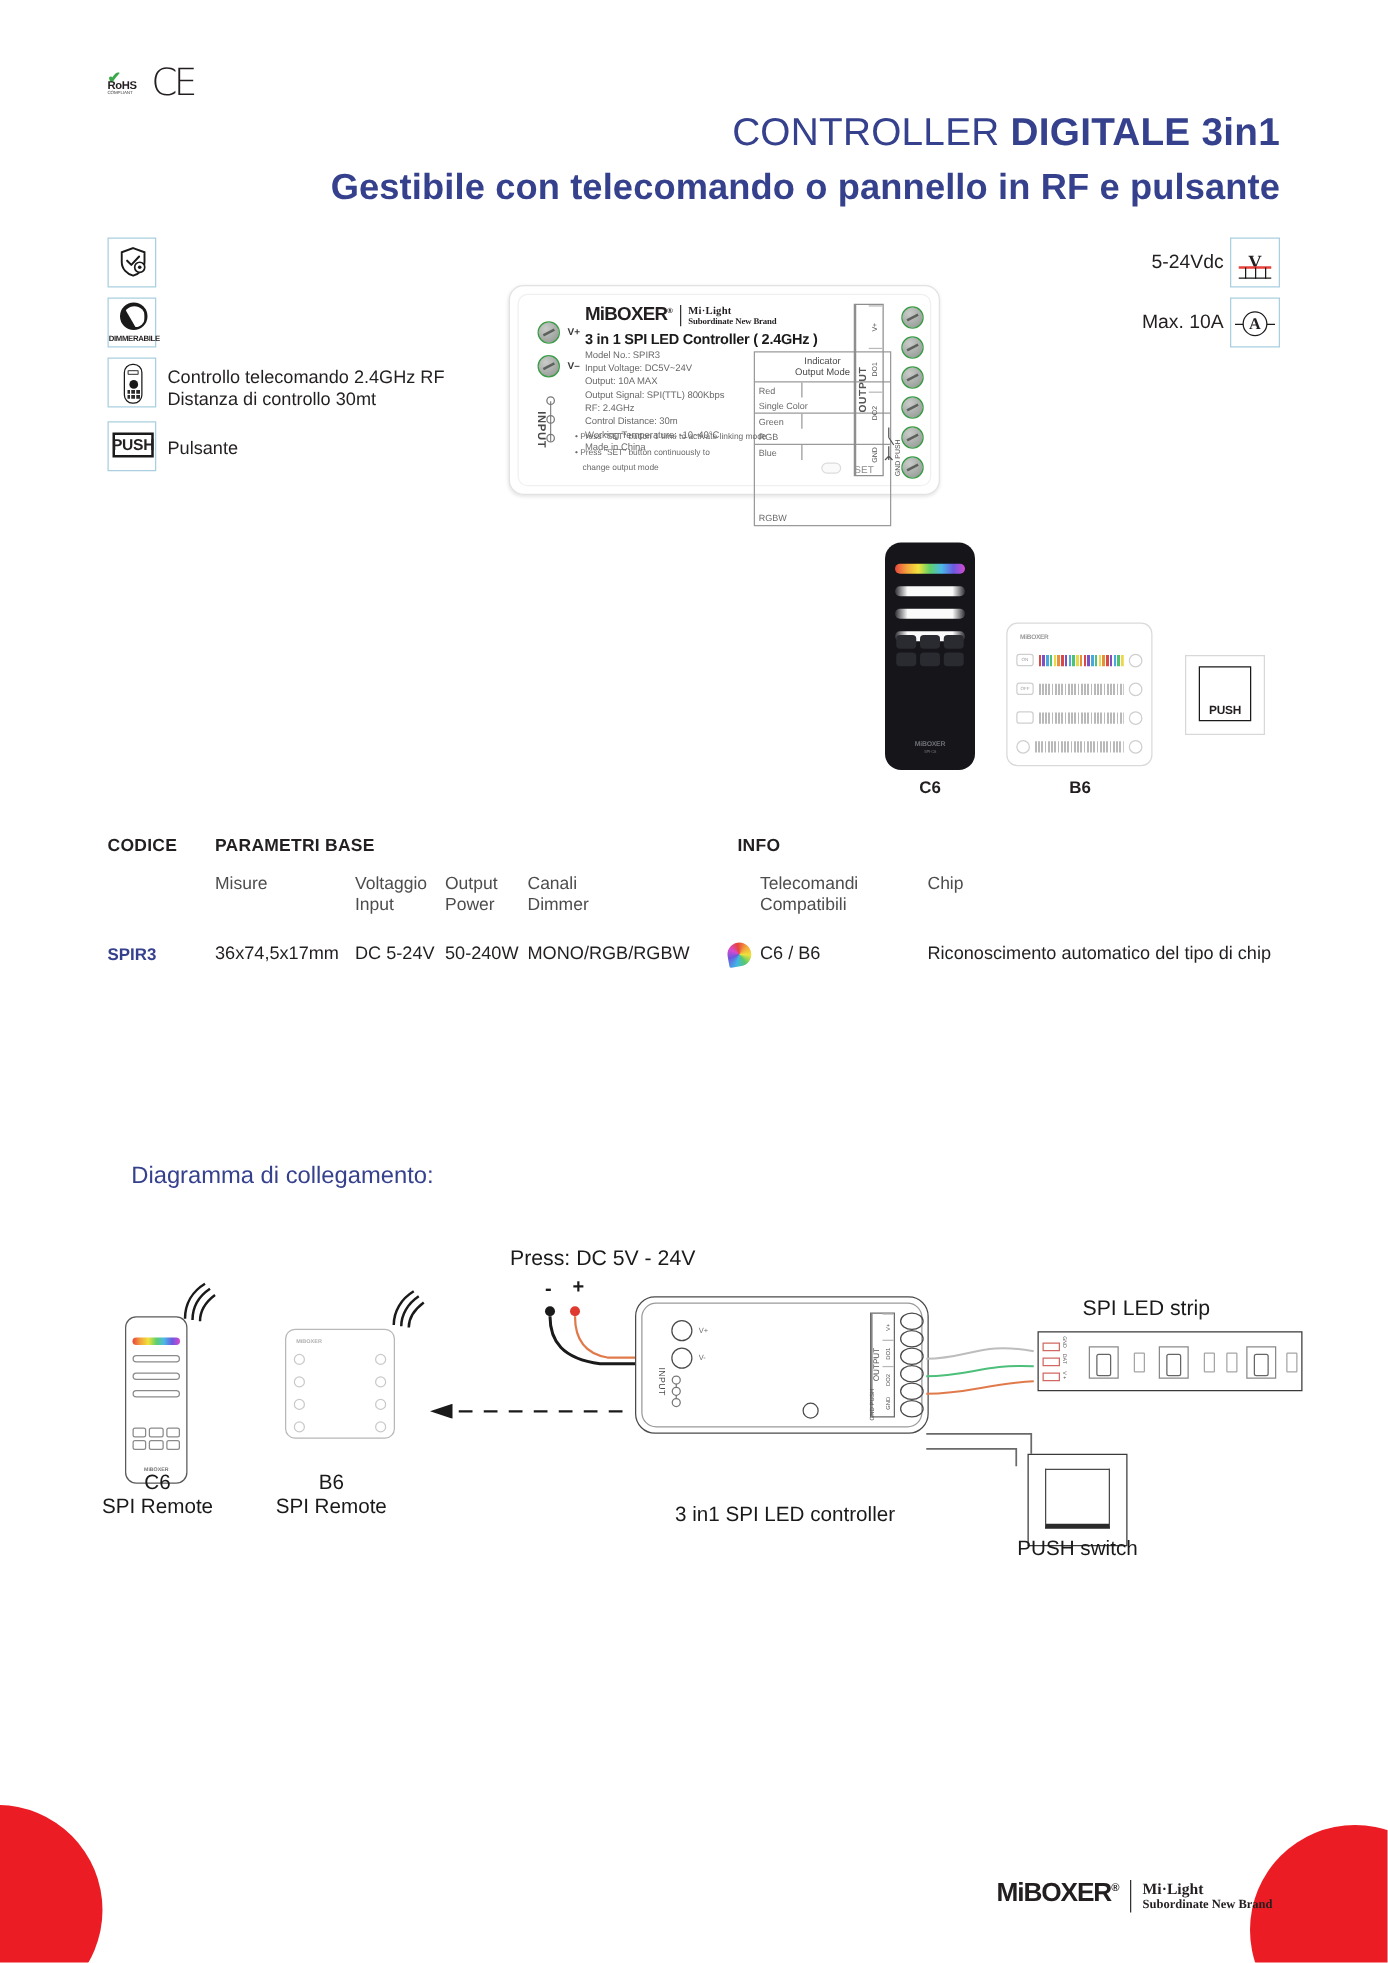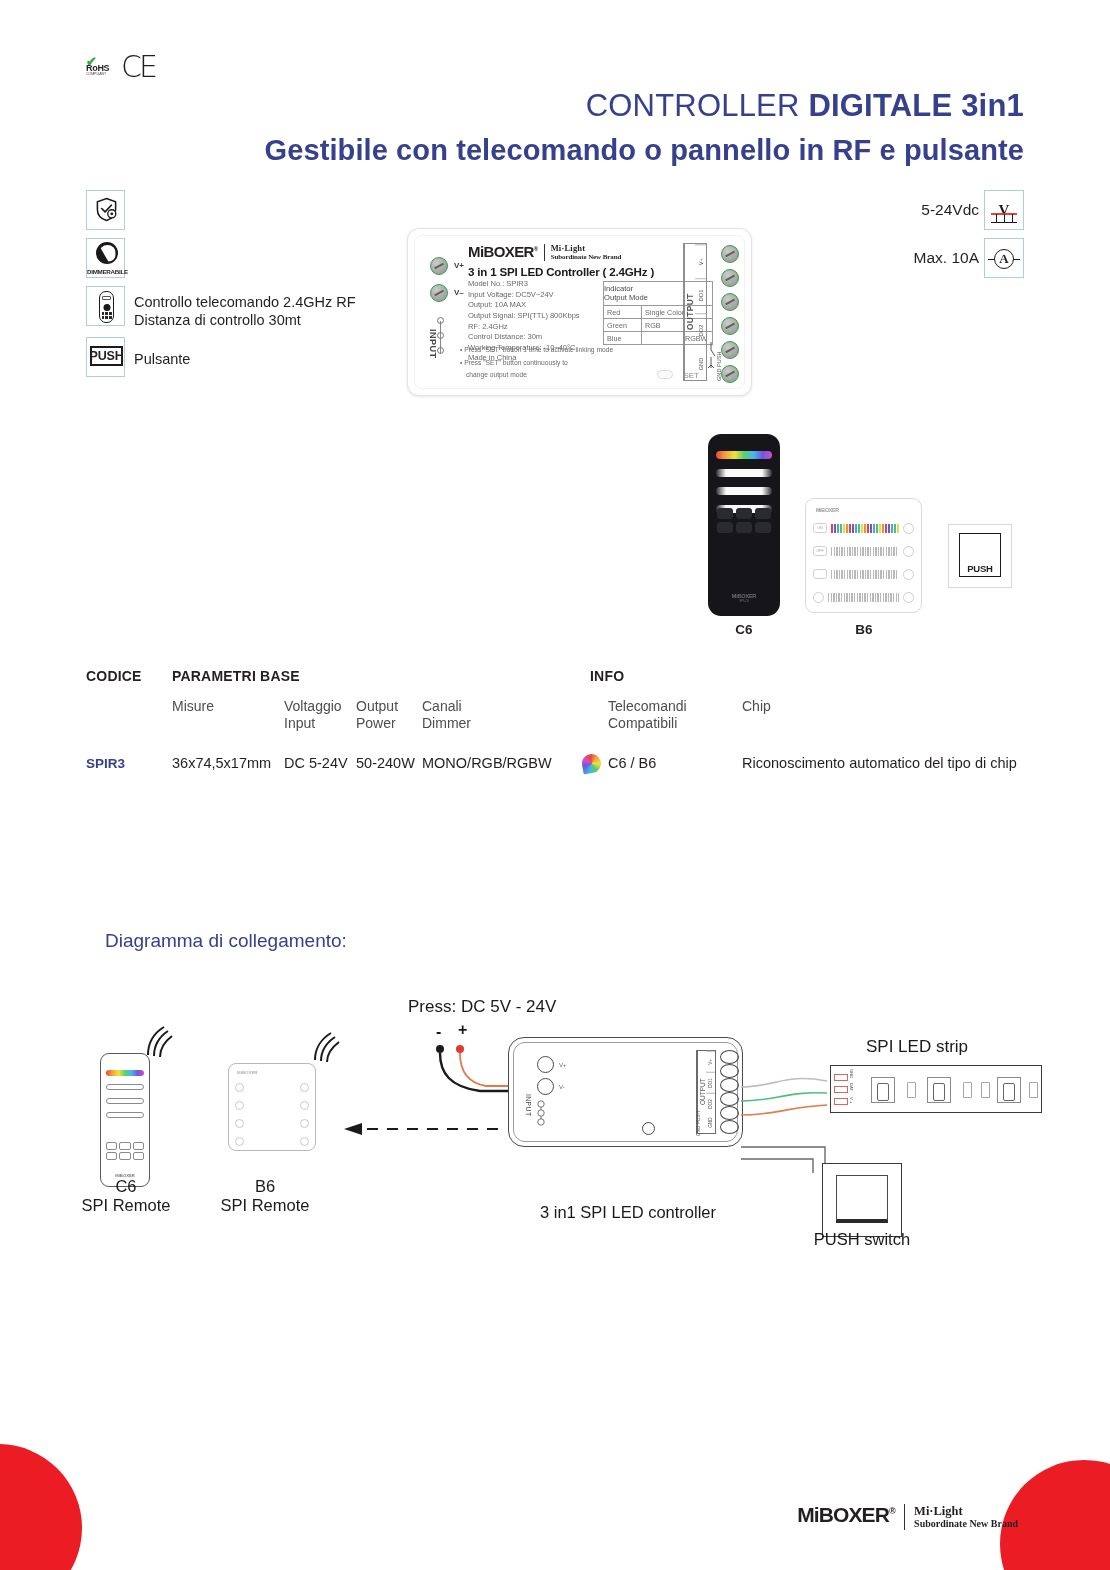--- a/index.html
+++ b/index.html
@@ -103,23 +103,23 @@
             letter-spacing:-.2px; color:#1a1a1a; }
   .cspecs { position:absolute; left:60px; top:50px; font-size:7.6px; line-height:1.40;
             color:#6a6a6a; letter-spacing:-.05px; }
   .cnotes { position:absolute; left:52px; top:116px; font-size:6.7px; line-height:1.45; color:#6a6a6a; }
   .cnotes div { margin-bottom:3px; }
   .set-btn { position:absolute; right:78px; bottom:16px; width:16px; height:9px; border-radius:5px;
              border:1px solid #dcdcdc; background:#fafafa; }
   .set-lbl { position:absolute; right:52px; bottom:15px; font-size:8px; color:#8b8b8b; }
 
   .itable { position:absolute; left:195px; top:52px; width:110px; border:1px solid #9a9a9a; }
-  .itable .ith { font-size:7.6px; color:#4a4a4a; padding:2px 0 3px; line-height:1.2;
+  .itable .ith { text-align:center; font-size:7.6px; color:#4a4a4a; padding:2px 0 3px; line-height:1.2;
                  border-bottom:1px solid #9a9a9a; }
-  .itable .itr { display:flex; border-bottom:1px solid #9a9a9a; font-size:7.2px; color:#6a6a6a; }
+  .itable .itr { display:flex; border-bottom:1px solid #9a9a9a; font-size:7.2px; color:#6a6a6a;flex-direction:column; }
   .itable .itr:last-child { border-bottom:none;gap:40px; }
   .itable .itr span { padding:1.5px 3px; }
   .itable .itr span:first-child { width:38px; border-right:1px solid #9a9a9a; }
 
   .inputmark { position:absolute; left:26px; top:88px; }
   .inputmark .sym { width:12px; height:40px; position:relative; }
   .inputmark .sym i { position:absolute; left:3px; width:7px; height:7px; border:1px solid #777;
                       border-radius:50%; font-size:5px; }
   .inputmark .vline { position:absolute; left:6px; top:4px; bottom:4px; width:1px; background:#888; }
   .in-lbl { position:absolute; left:20px; top:100px; font-size:9px; font-weight:bold; color:#4a4a4a;

